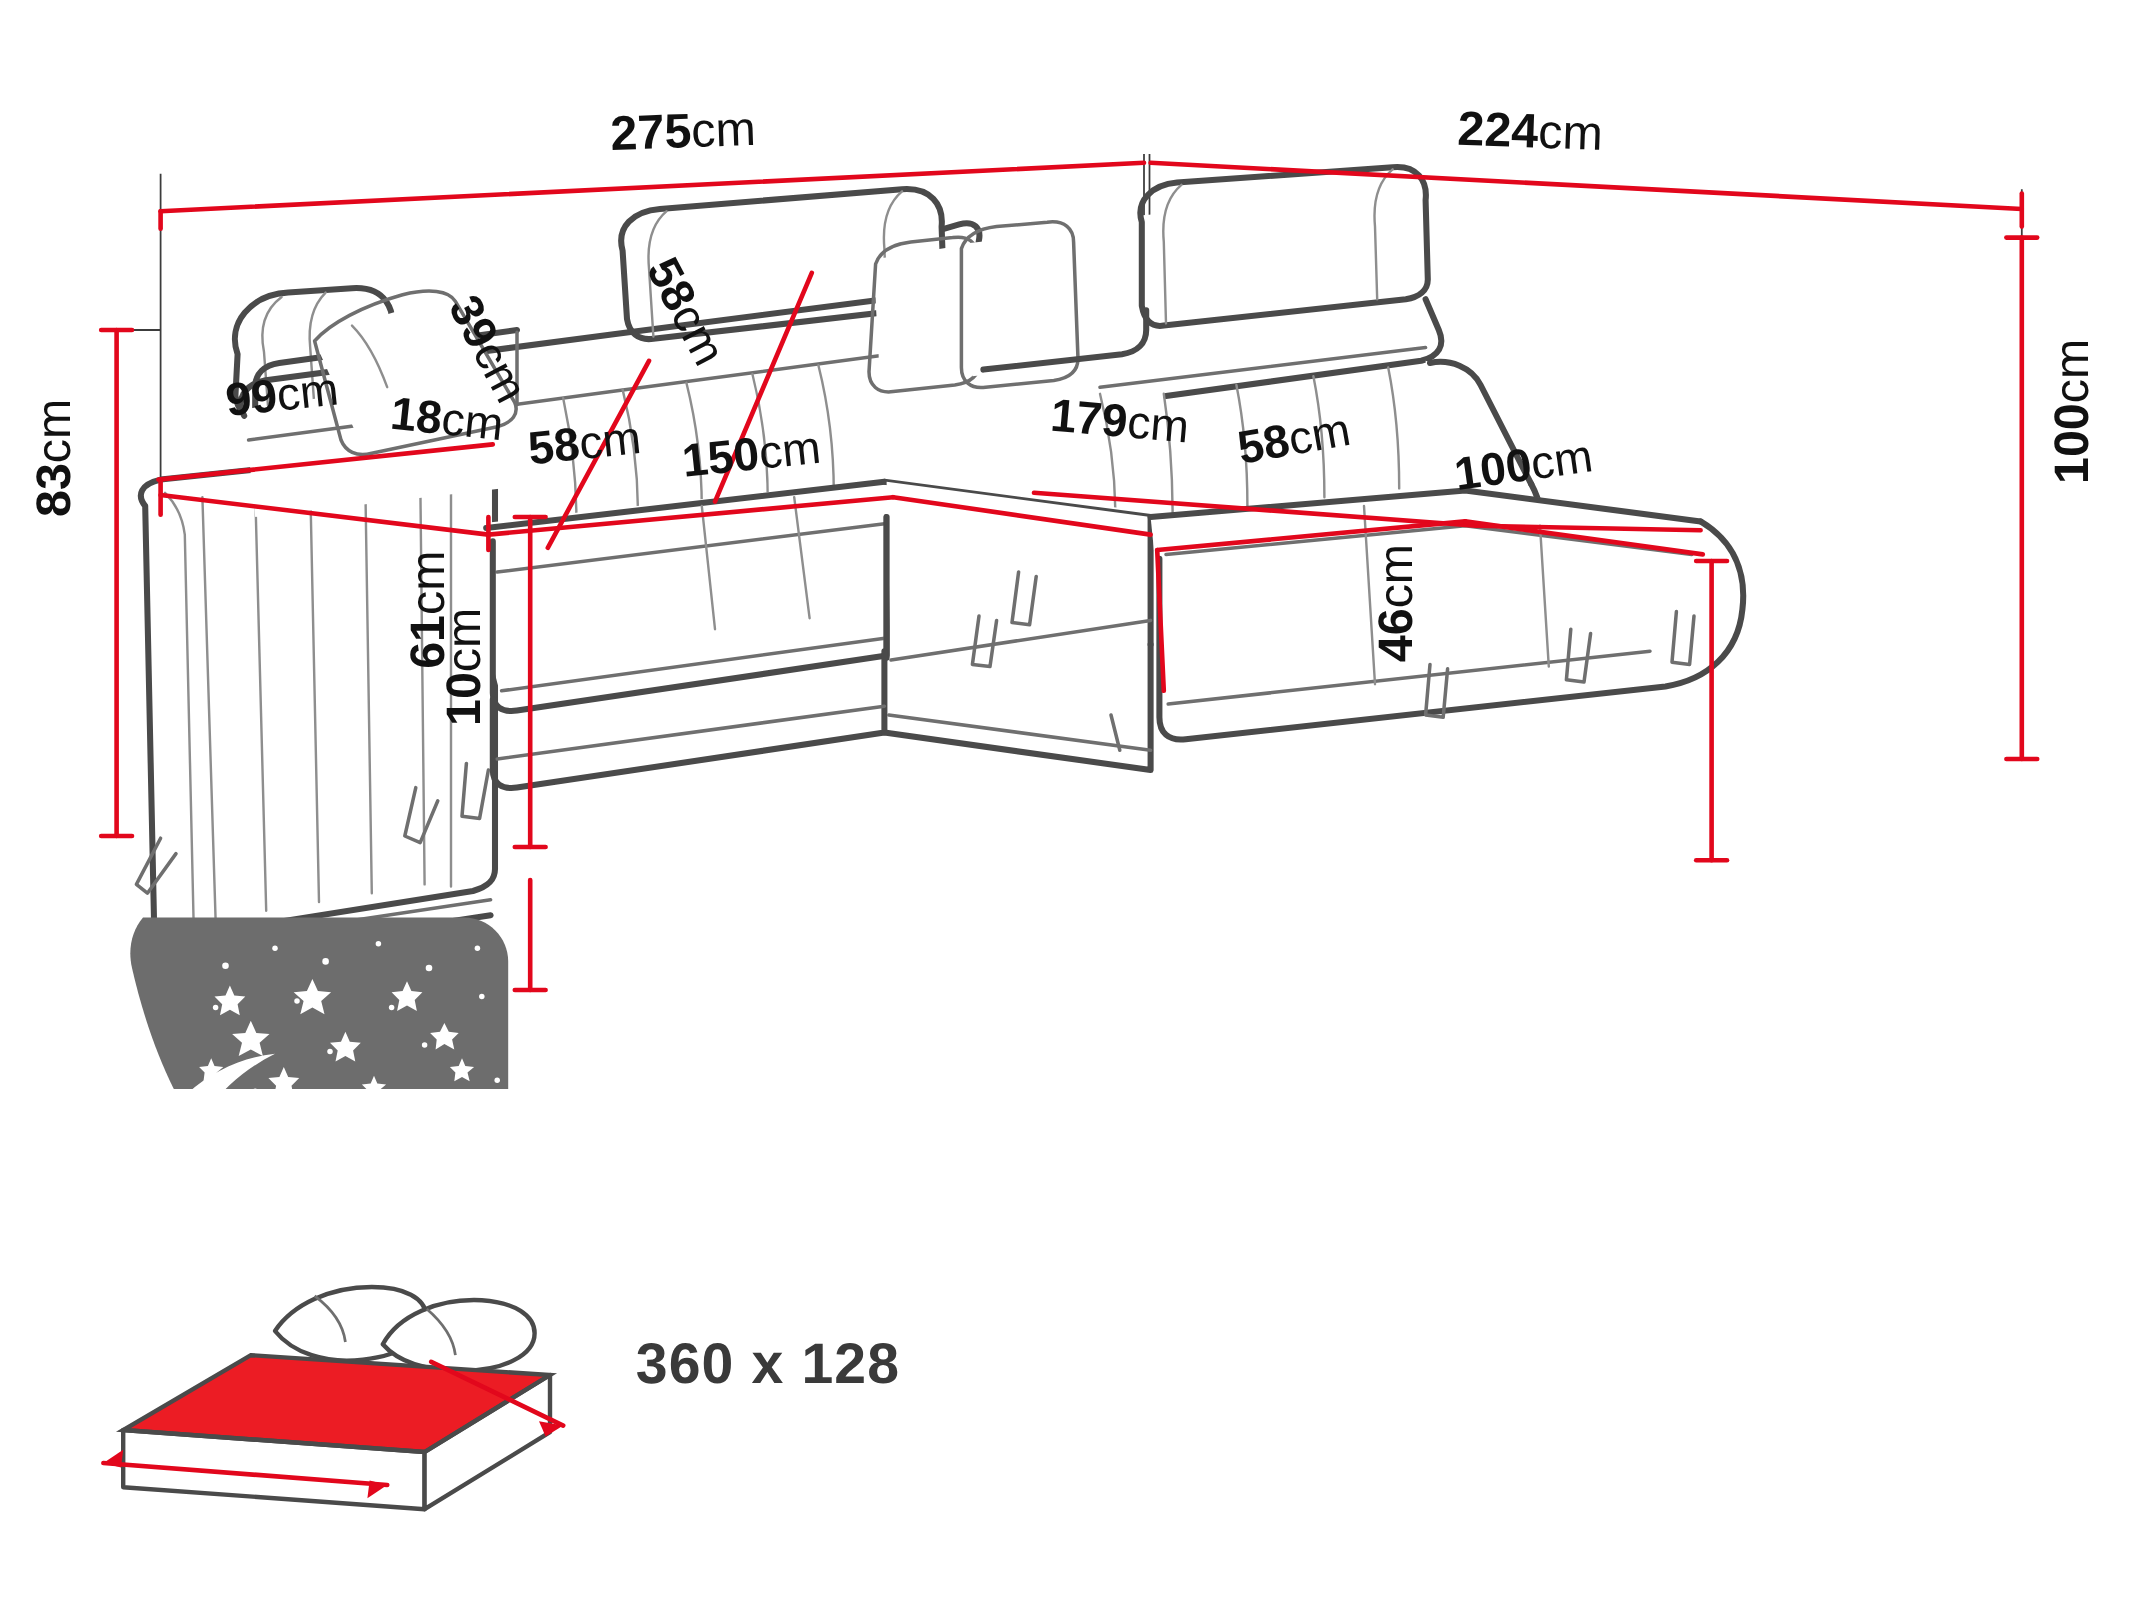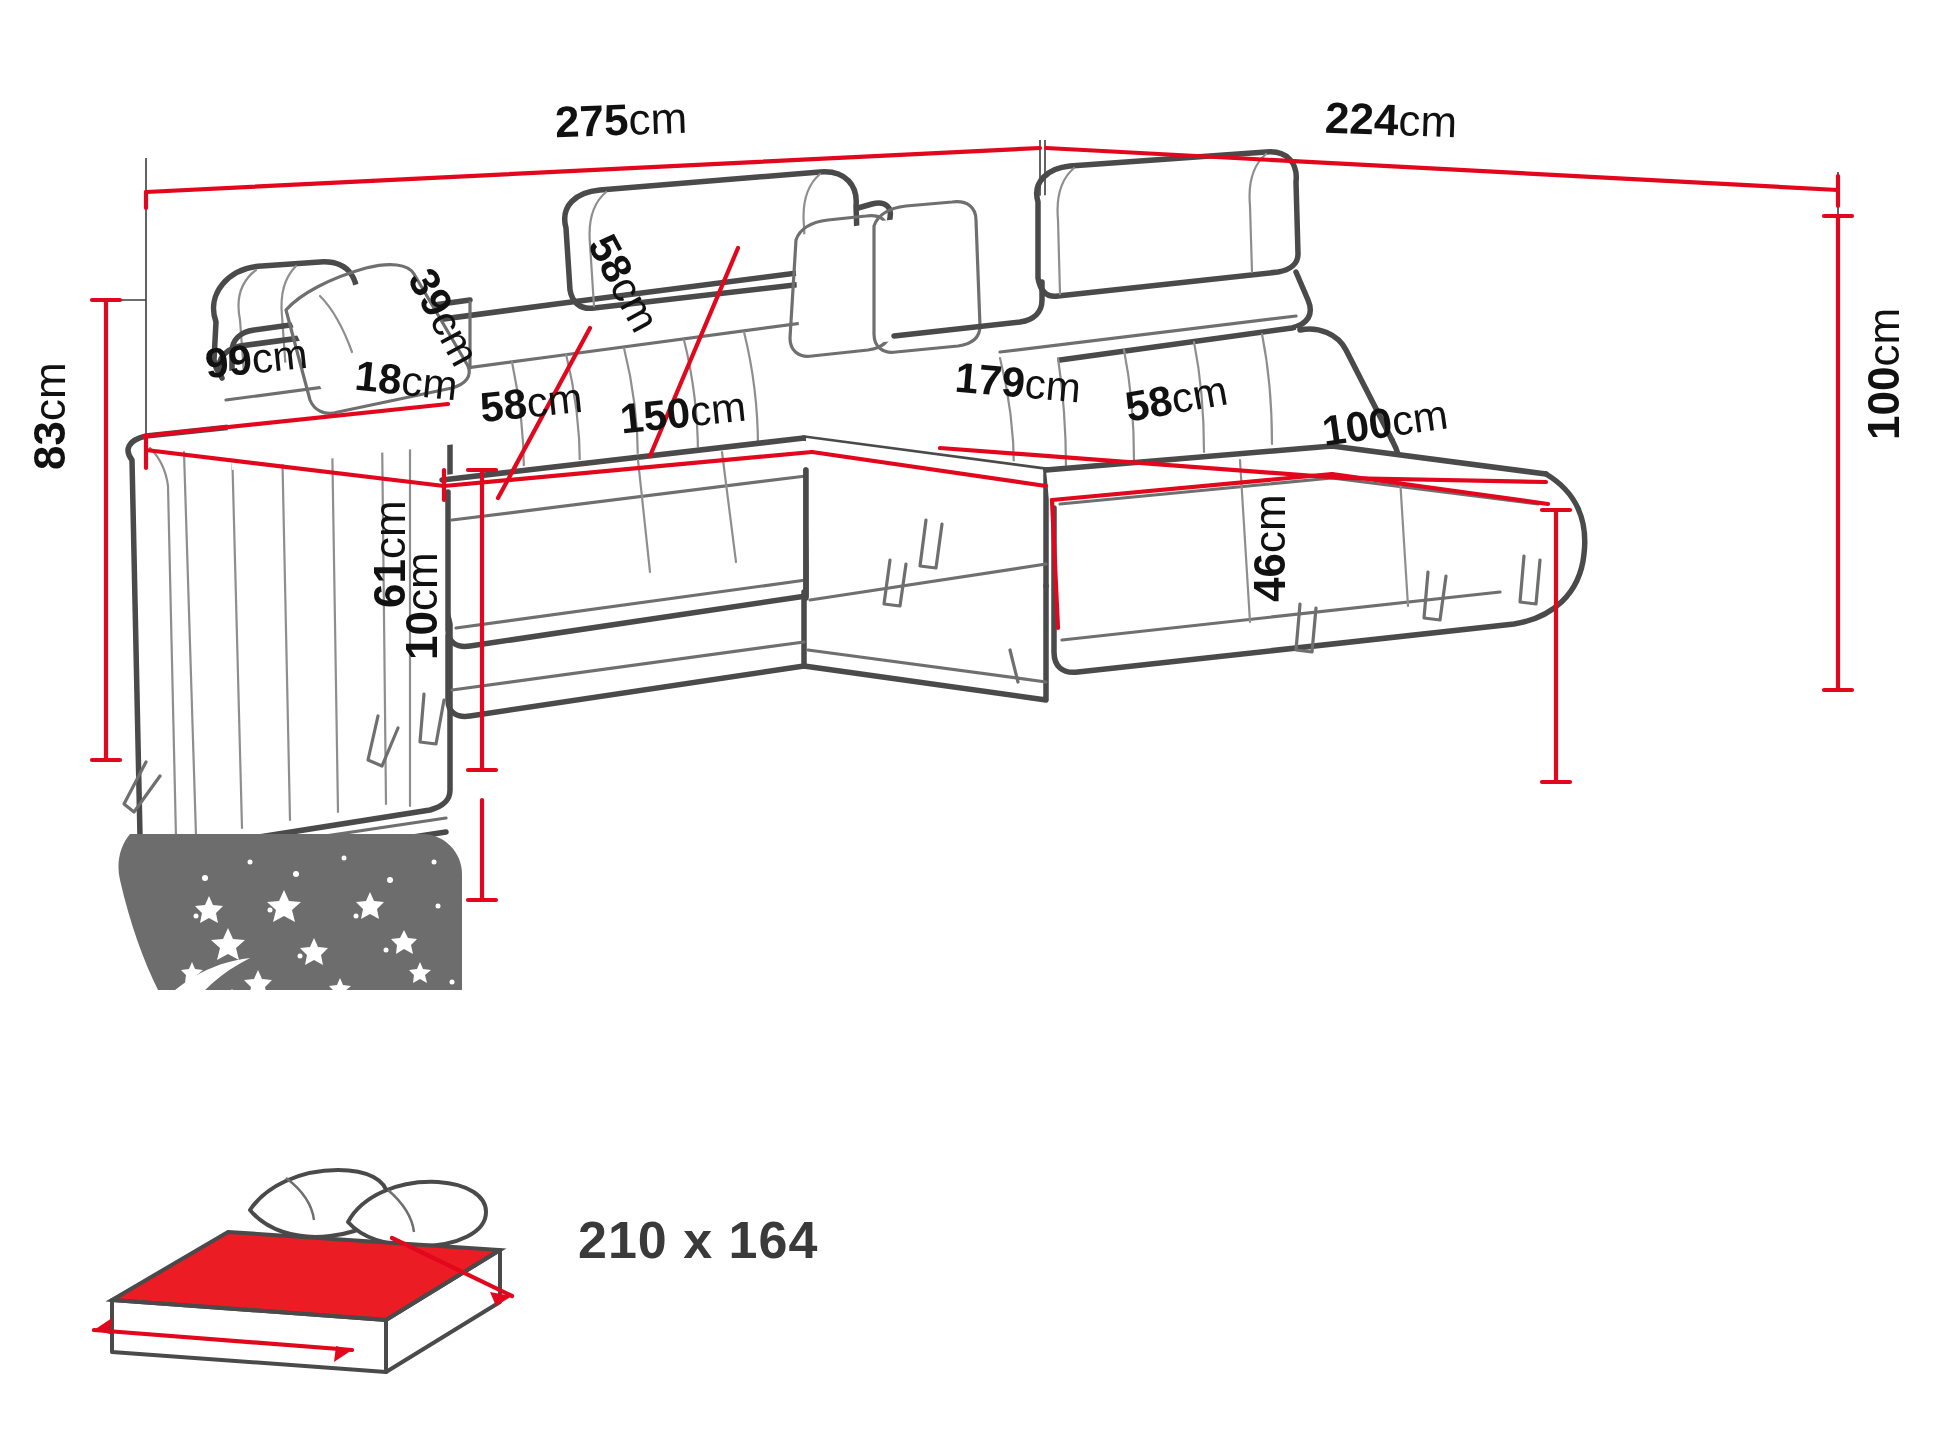--- a/index.html
+++ b/index.html
@@ -379,16 +379,16 @@
 
   <div class="dimlbl" style="left:1248px;top:602px;font-size:44px;transform:rotate(-90deg);transform-origin:left top;">
     <span class="num">46</span><span class="unit">cm</span>
   </div>
 
   <div class="dimlbl" style="left:400px;top:660px;font-size:44px;transform:rotate(-90deg);transform-origin:left top;">
     <span class="num">10</span><span class="unit">cm</span>
   </div>
 
   <div class="mattlbl" style="left:578px;top:1210px;font-size:52px;">
-    <span>210 x 164</span>
+    <span>360 x 128</span>
   </div>
 
 </div>
 
 </body></html>

